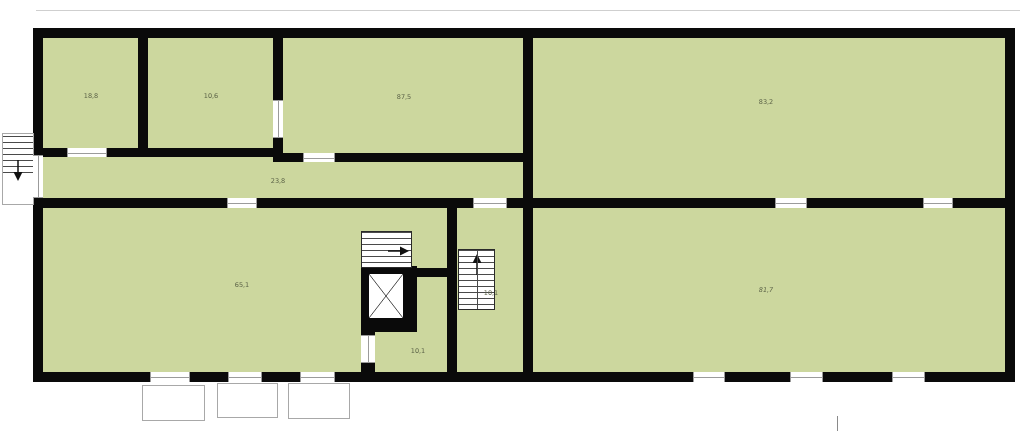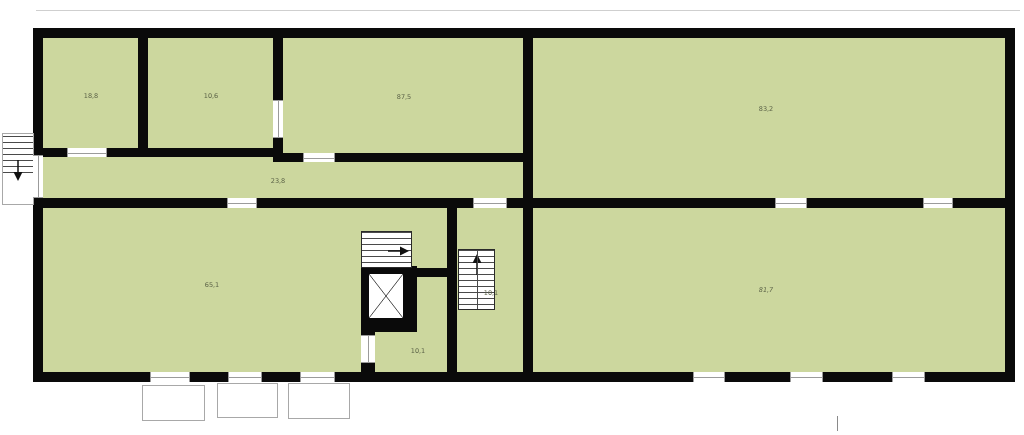--- a/index.html
+++ b/index.html
@@ -108,20 +108,20 @@
 
   <div class="porch" style="left:142px;top:385px;width:63px;height:36px;"></div>
   <div class="porch" style="left:217px;top:383px;width:61px;height:35px;"></div>
   <div class="porch" style="left:288px;top:383px;width:62px;height:36px;"></div>
 
   <div class="tick" style="left:837px;top:416px;width:1px;height:15px;"></div>
 
   <span class="room-label" style="left:91px;top:96px;">18,8</span>
   <span class="room-label" style="left:211px;top:96px;">10,6</span>
   <span class="room-label" style="left:404px;top:97px;">87,5</span>
-  <span class="room-label" style="left:766px;top:109px;">83,2</span>
+  <span class="room-label" style="left:766px;top:102px;">83,2</span>
   <span class="room-label" style="left:278px;top:181px;text-align:center;">23,8</span>
-  <span class="room-label" style="left:212px;top:285px;">65,1</span>
+  <span class="room-label" style="left:242px;top:285px;">65,1</span>
   <span class="room-label" style="left:491px;top:293px;">10,1</span>
   <span class="room-label" style="left:418px;top:351px;">10,1</span>
   <span class="room-label" style="left:766px;top:290px;font-style:italic;">81,7</span>
 
 </div>
 
 </body></html>

